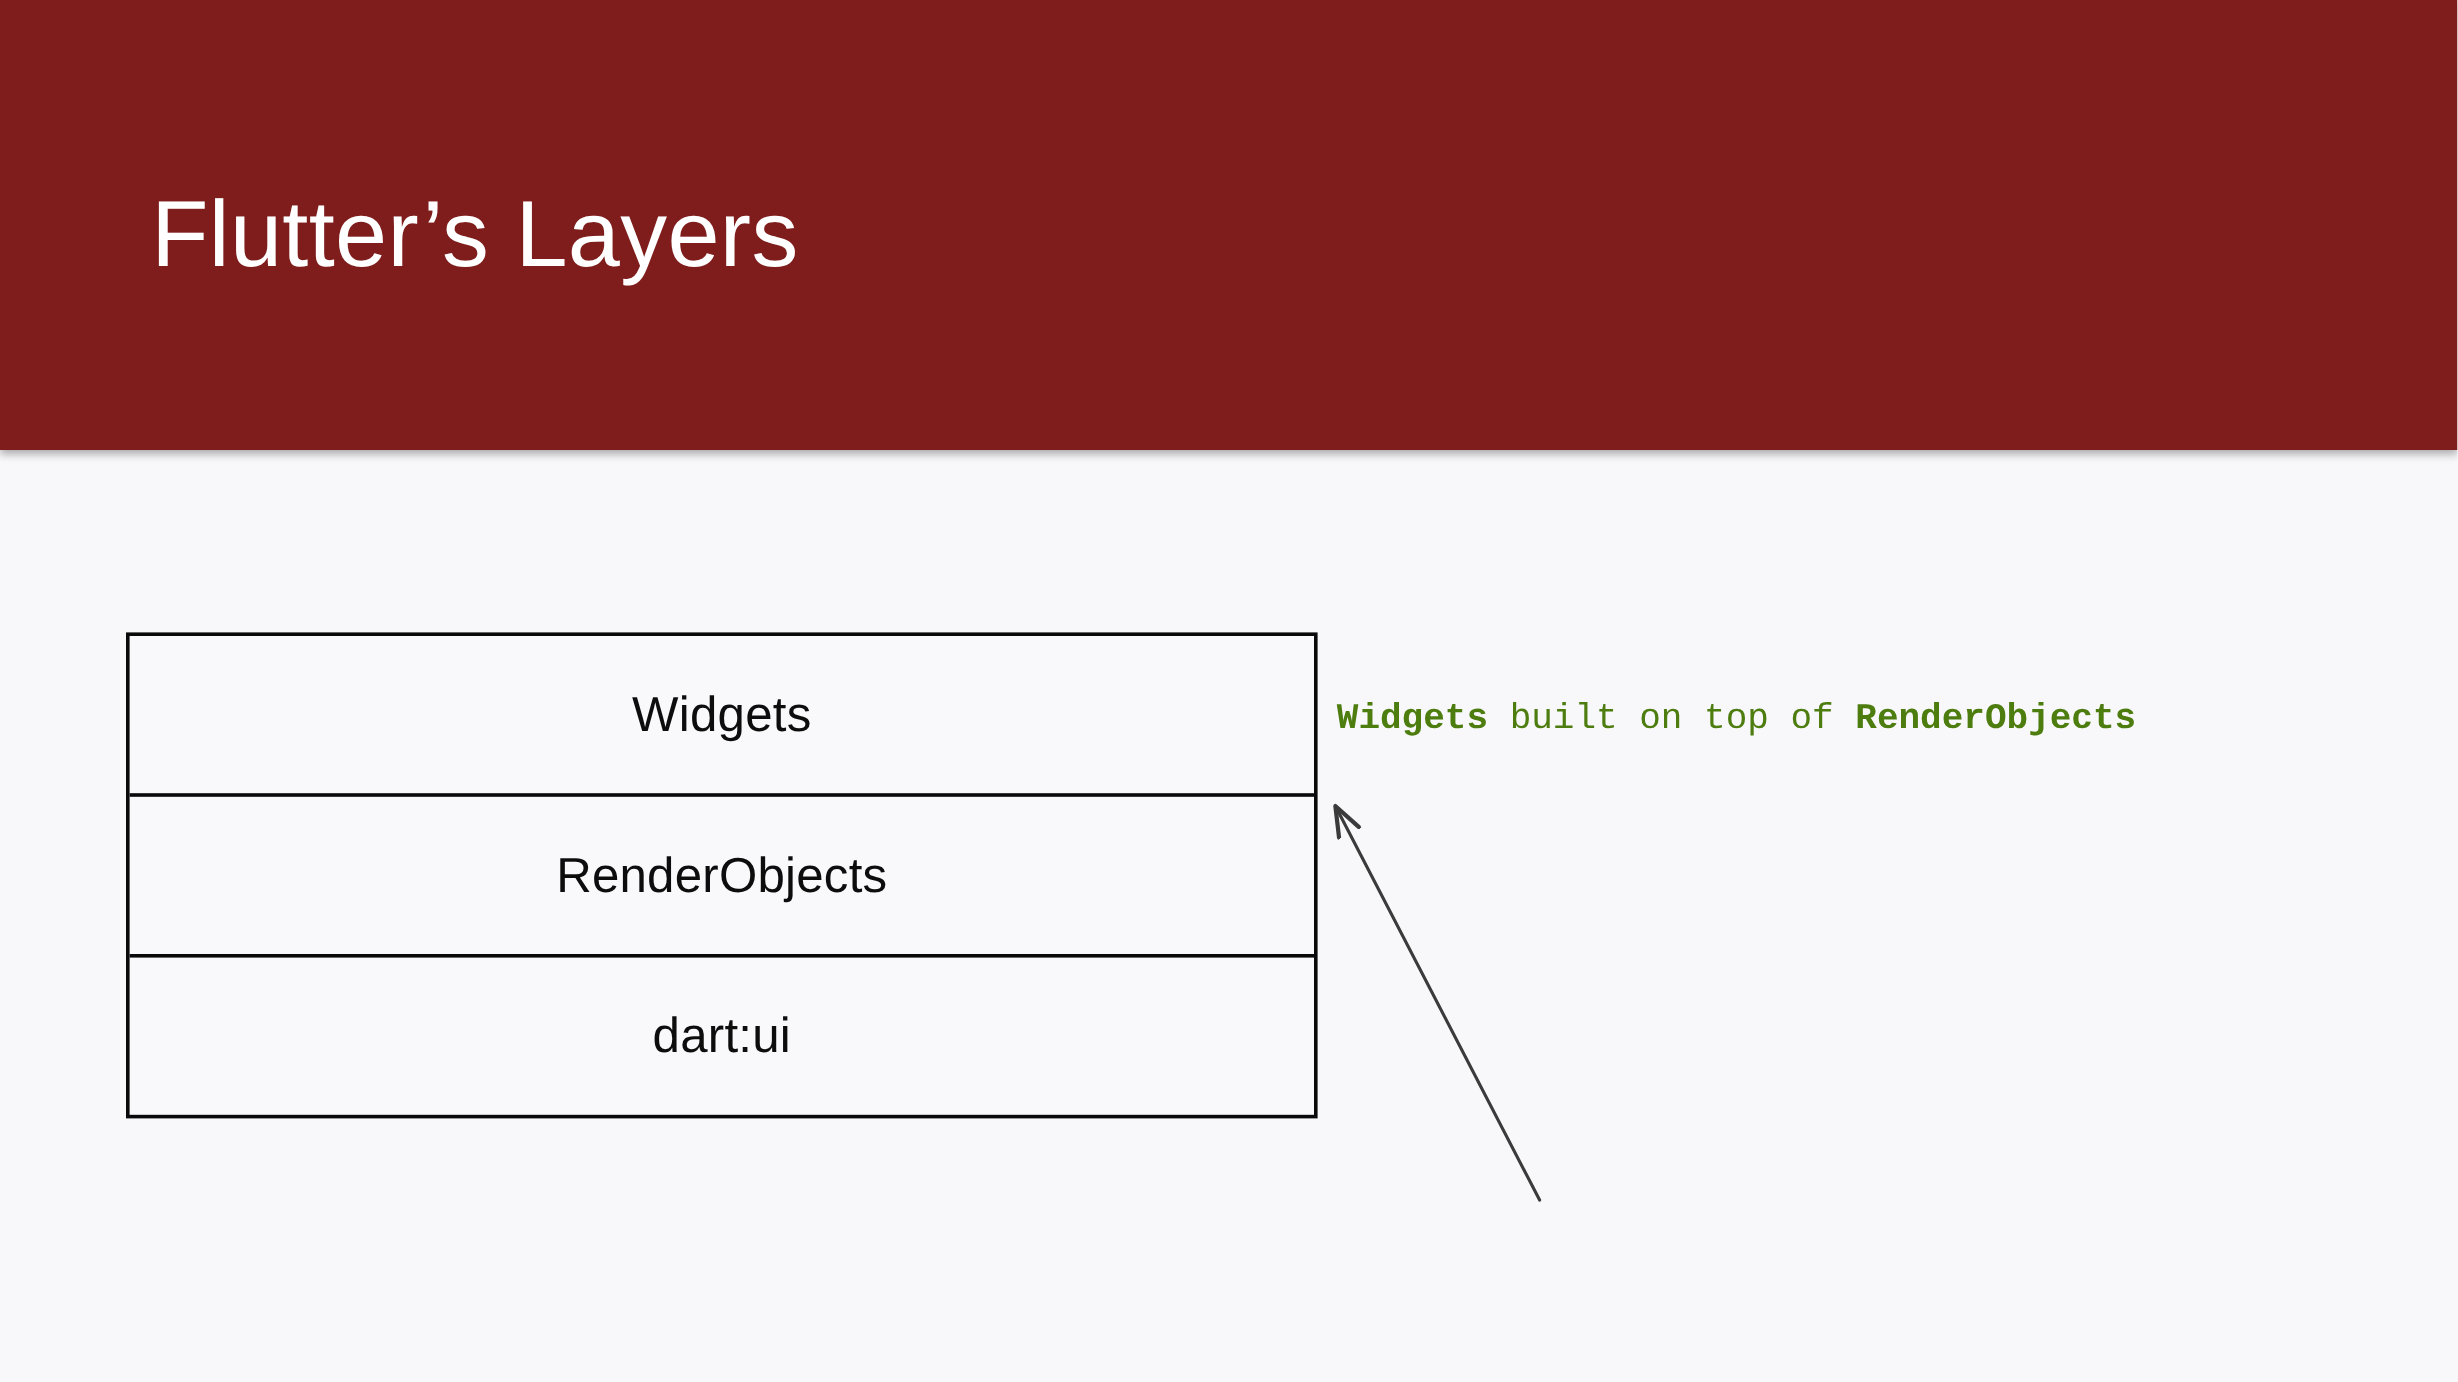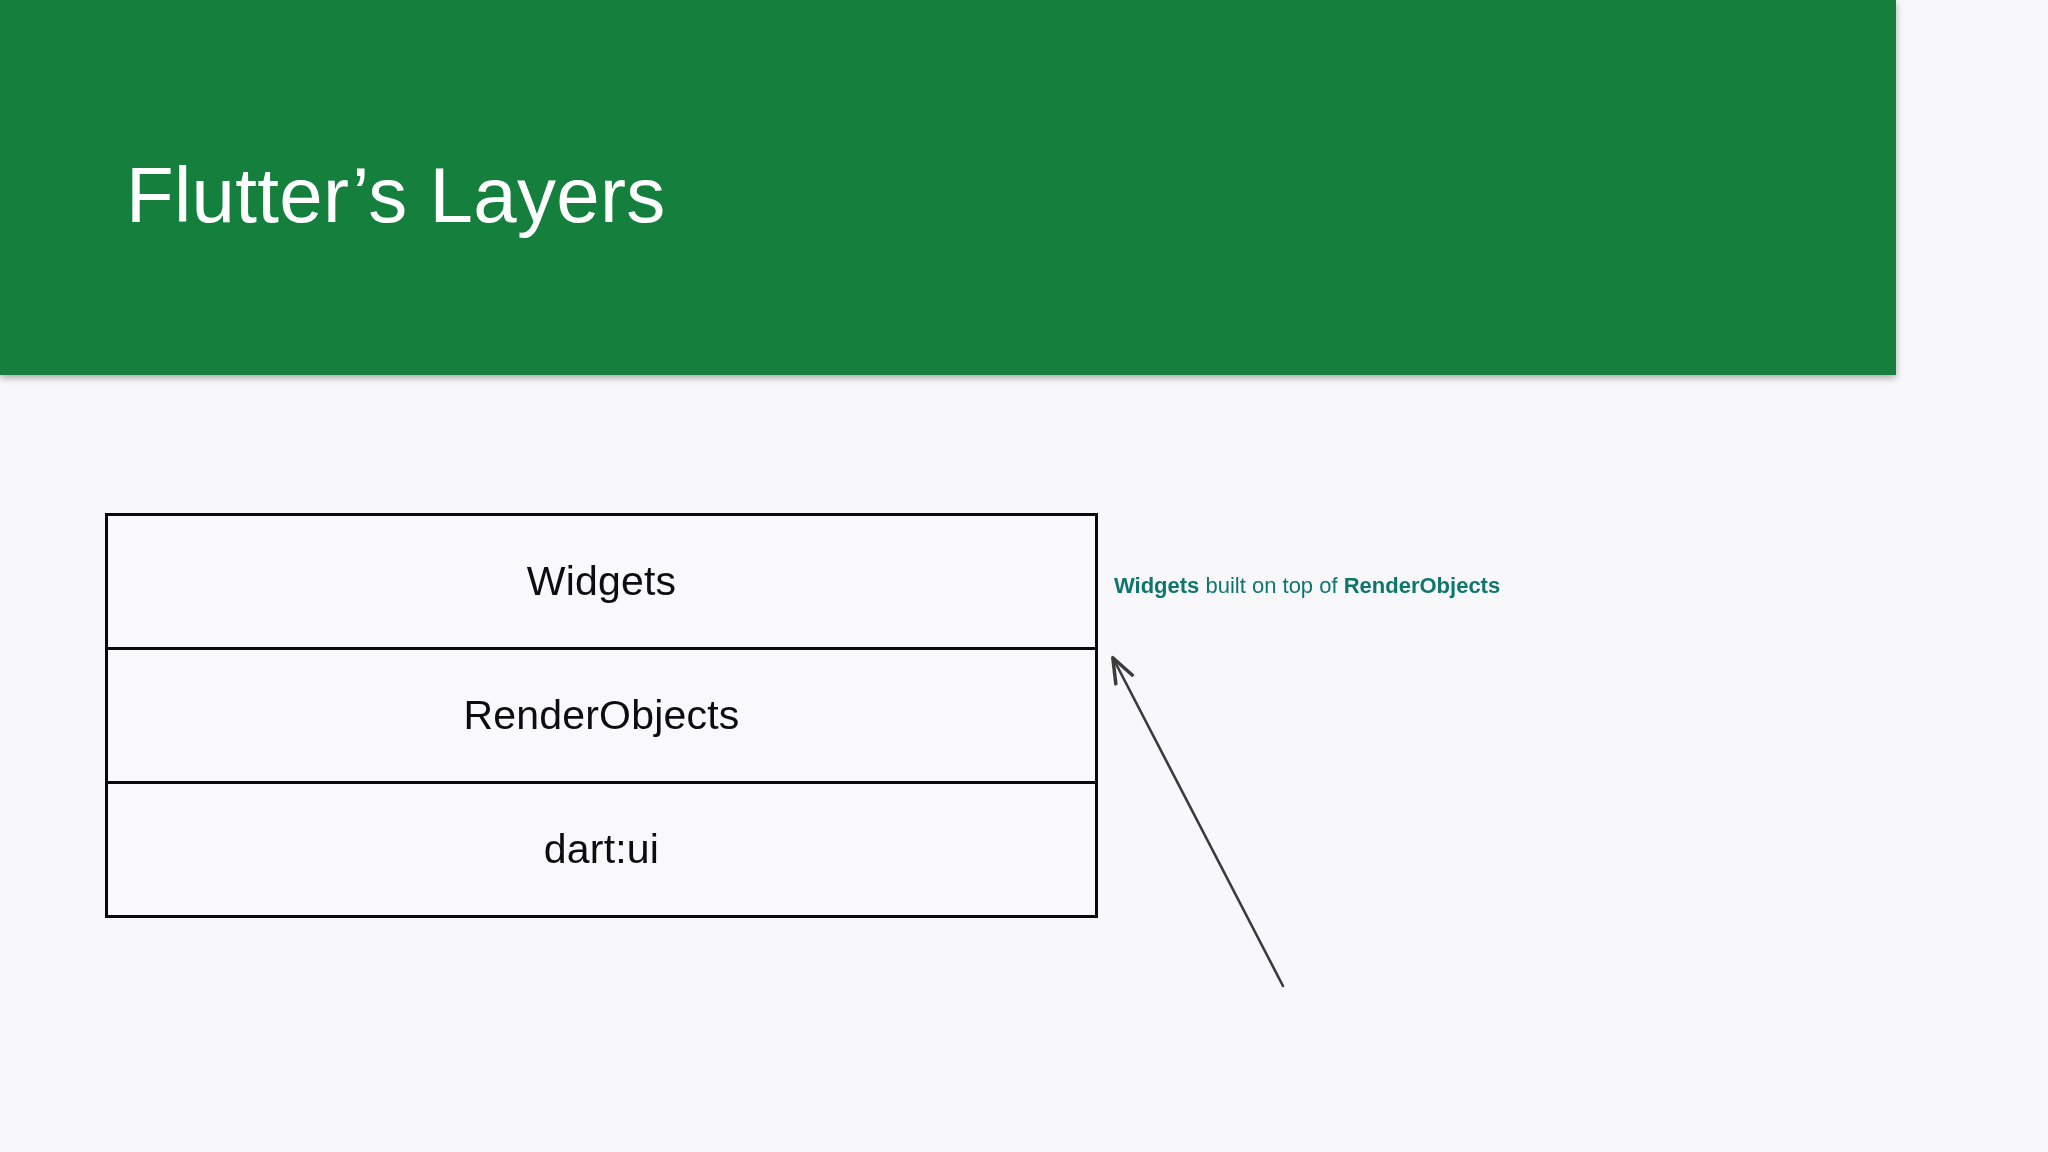--- a/index.html
+++ b/index.html
@@ -25,23 +25,23 @@
     height: 1152px;
     background: #f8f8fa;
     overflow: hidden;
   }
 
   
   .header {
     position: absolute;
     left: 0;
     top: 0;
-    width: 1896px;
+    width: 2048px;
     height: 375px;
-    background: #15803d;
+    background: #7f1d1d;
     box-shadow: 0 3px 7px rgba(0, 0, 0, 0.32);
     z-index: 2;
   }
 
   .header-title {
     position: absolute;
     left: 126px;
     top: 196px;
     transform: translateY(-50%);
     color: #ffffff;
@@ -49,21 +49,21 @@
     font-weight: 300;
     letter-spacing: 0.3px;
     line-height: 1.05;
     white-space: nowrap;
   }
 
   
   .canvas {
     position: absolute;
     left: 0;
-    top: 361px;
+    top: 375px;
     width: 1816px;
     height: 777px;
     background: #f8f8fa;
     z-index: 1;
   }
 
   
   .layer-stack {
     position: absolute;
     left: 105px;
@@ -92,25 +92,26 @@
     font-weight: 400;
     color: #0d0d0d;
     letter-spacing: 0.2px;
     line-height: 1;
     white-space: nowrap;
   }
 
   
   .annotation {
     position: absolute;
-    font-size: 22px;
+    font-size: 30px;
     font-weight: 400;
-    color: #0f766e;
+    color: #4d7c0f;
     line-height: 1.38;
     white-space: nowrap;
+    font-family: Liberation Mono, monospace;
   }
 
   .annotation b,
   .annotation .strong {
     font-weight: 700;
   }
 
   .annotation-widgets {
     left: 1114px;
     top: 225px;        

